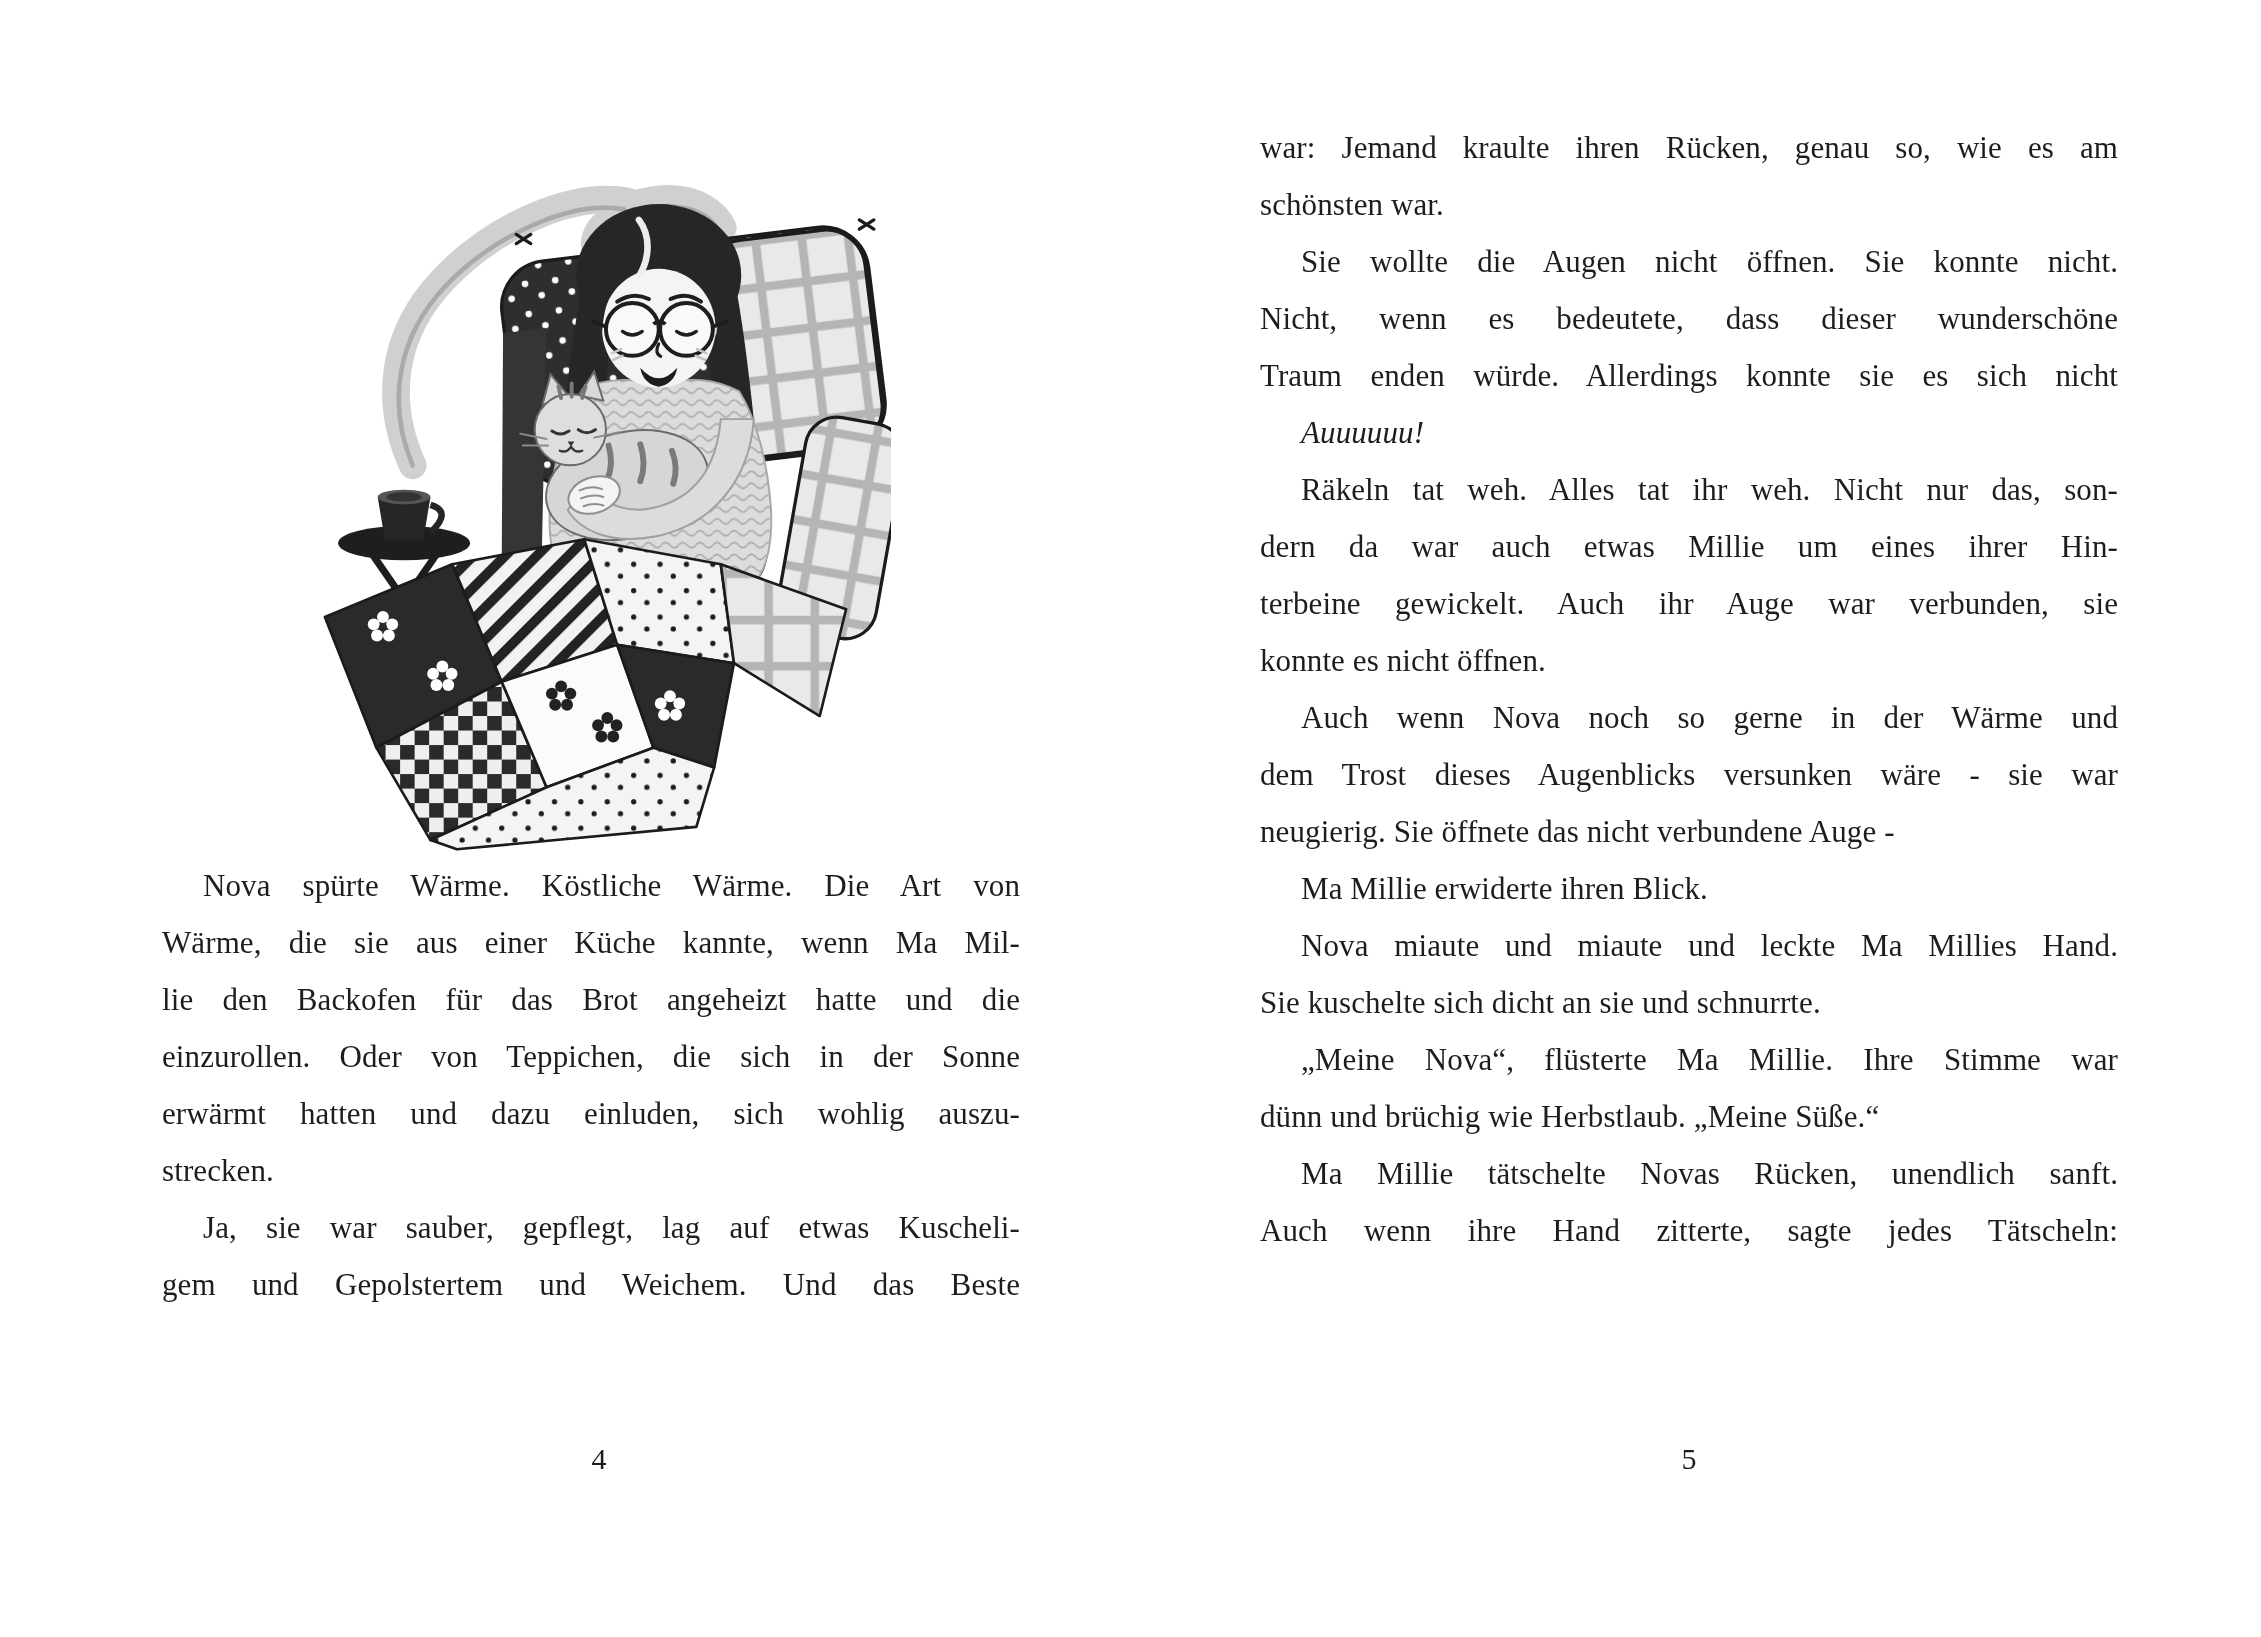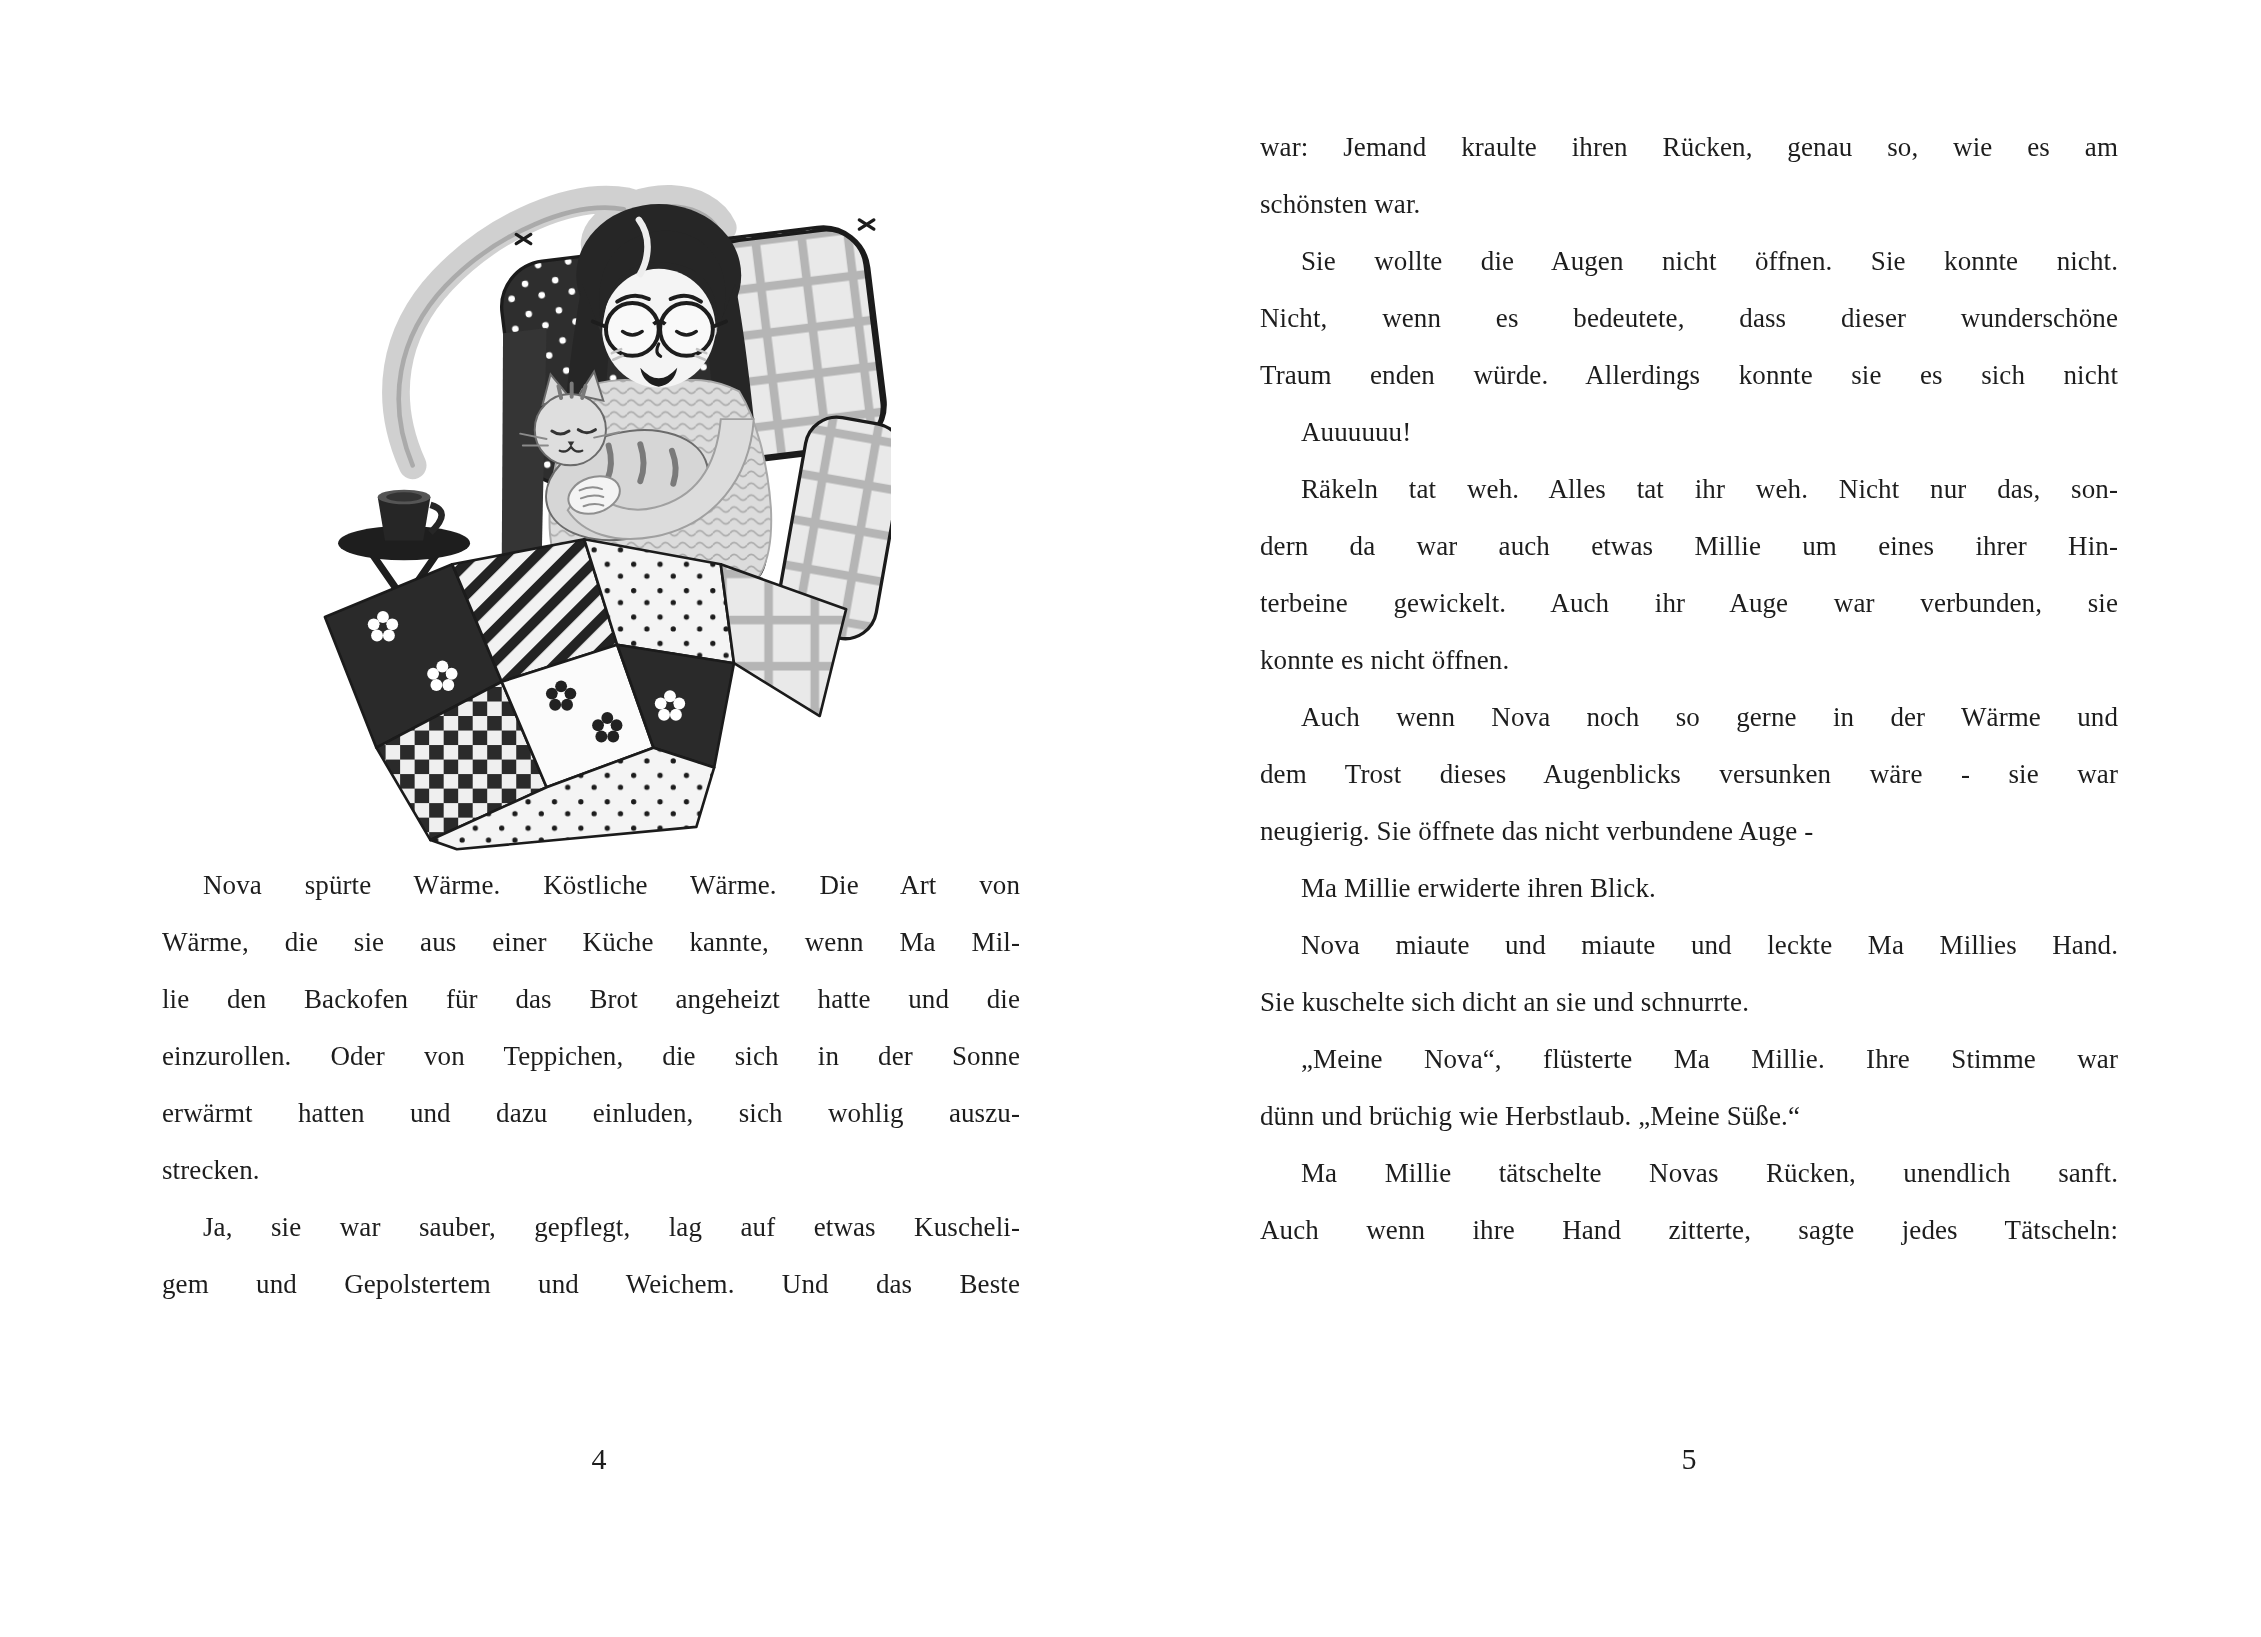--- a/index.html
+++ b/index.html
@@ -13,30 +13,30 @@
     background: #ffffff;
     font-family: "Liberation Serif", "DejaVu Serif", serif;
     color: #1d1d1d;
     overflow: hidden;
   }
   .text-col {
     position: absolute;
     width: 858px;
   }
   .line {
-    font-size: 27px;
+    font-size: 31px;
     line-height: 57px;
     height: 57px;
     text-align: justify;
     text-align-last: left;
     letter-spacing: 0.1px;
   }
   .line.just { text-align-last: justify; }
   .line.ind  { text-indent: 41px; }
-  .line.it   { }
+  .line.it   { font-style: italic; }
   .pagenum {
     position: absolute;
     top: 1439px;
     width: 858px;
     text-align: center;
     font-size: 30px;
     line-height: 40px;
   }
   .illustration {
     position: absolute;

